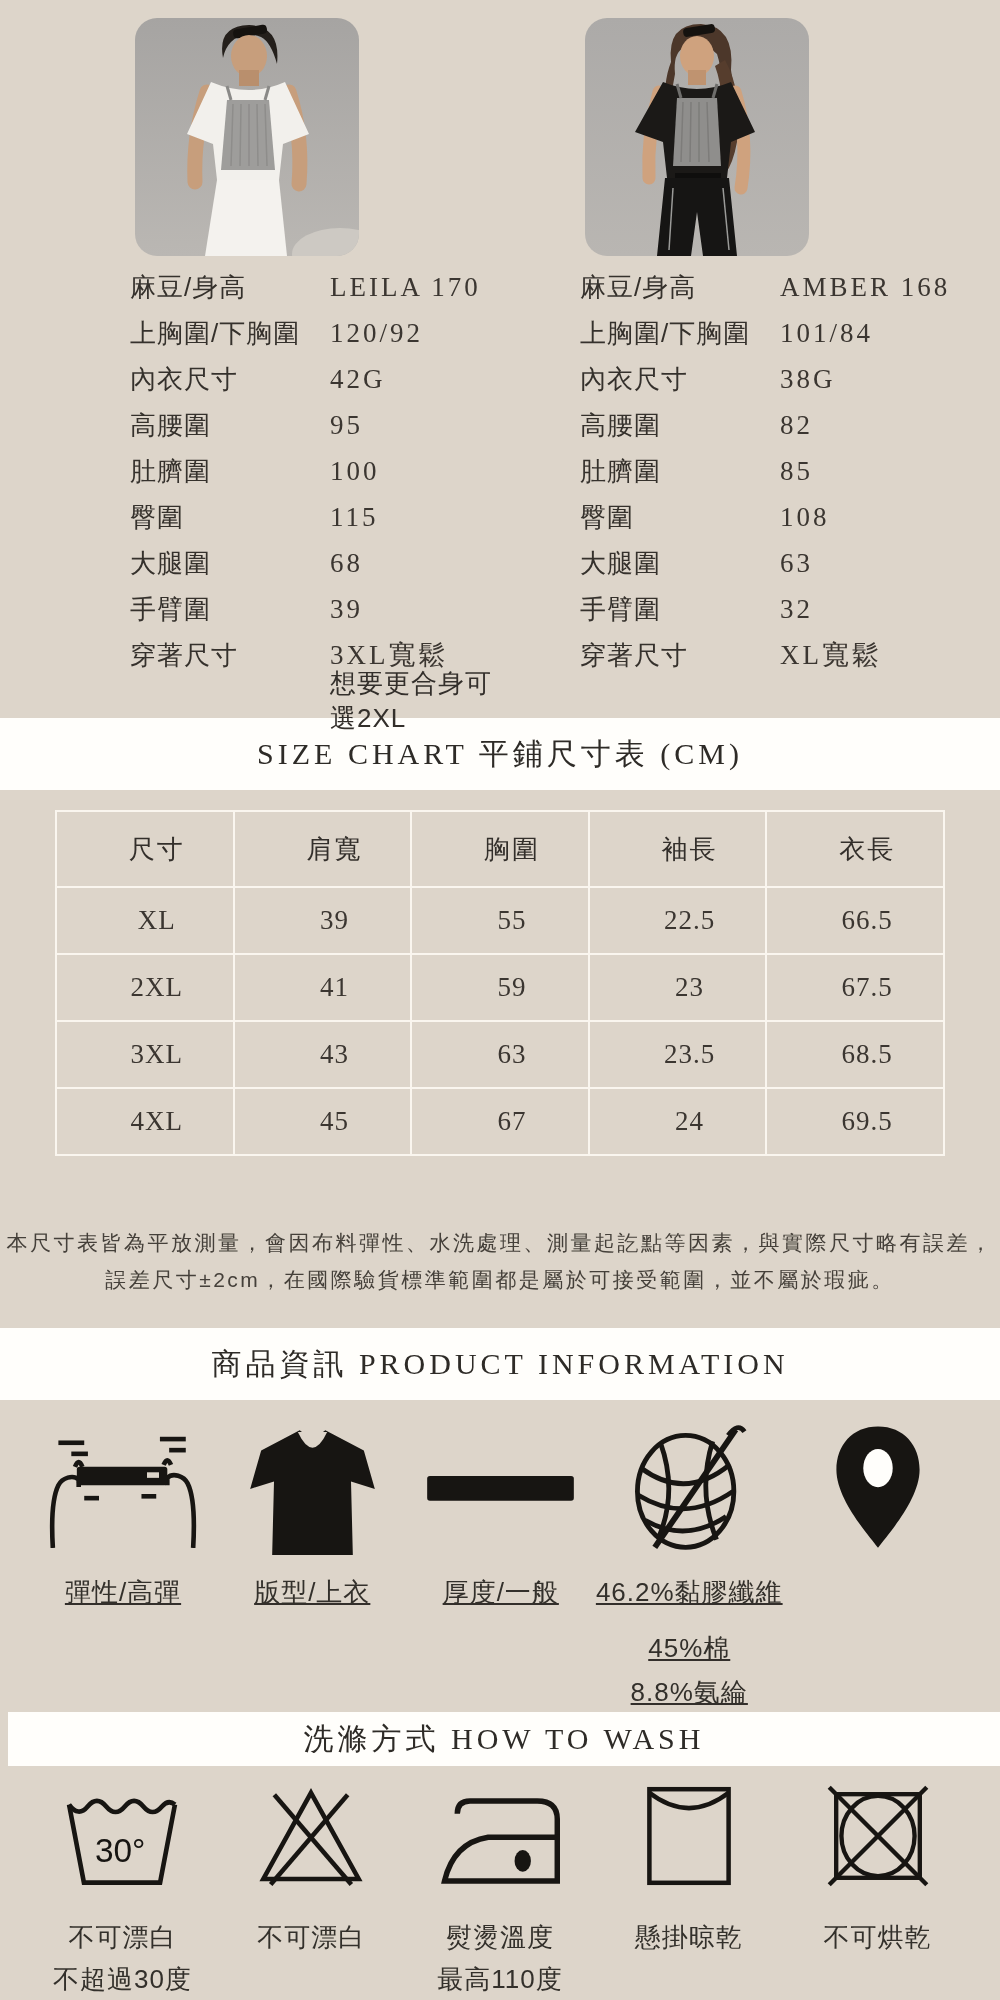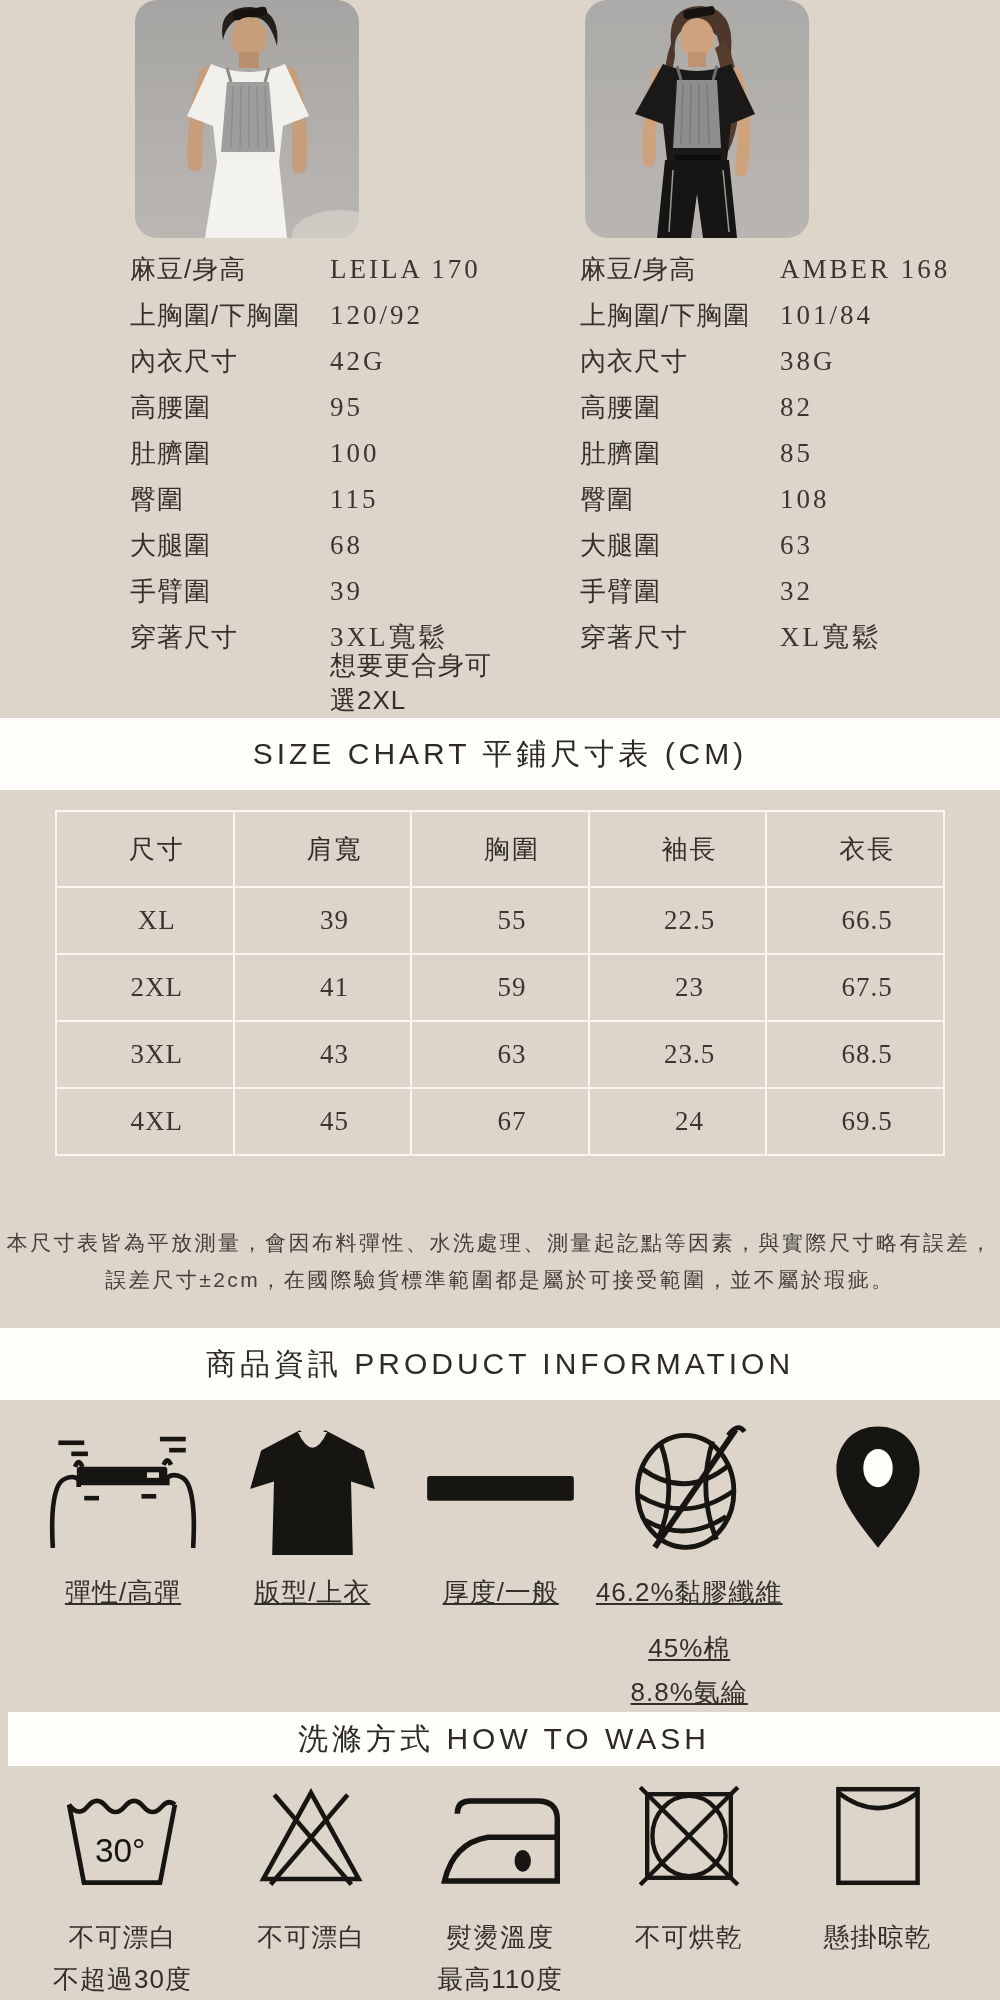--- a/index.html
+++ b/index.html
@@ -4,36 +4,36 @@
 <style>
   :root{
     --page-bg:#ddd5ca; --band-bg:#fffefb; --text:#332f2b; --icon:#171512; --grid:#faf6ef;
   }
   *{margin:0;padding:0;box-sizing:border-box;}
   html,body{width:1000px;height:2000px;overflow:hidden;}
   body{background:var(--page-bg);color:var(--text);
        font-family:"Liberation Sans","DejaVu Sans",sans-serif;}
 
   
-  .models{height:718px;display:flex;}
+  .models{height:718px;display:flex;padding-top:18px;}
   .model-col{width:410px;}
   .model-col.first{margin-left:90px;}
   .model-col.second{margin-left:40px;width:420px;}
   .photo{width:224px;height:238px;border-radius:22px;overflow:hidden;margin-left:45px;}
   .photo svg{display:block;width:100%;height:100%;}
   .mrows{margin-top:8px;}
   .mrow{display:flex;align-items:center;height:46px;margin-left:40px;}
   .mlabel{width:200px;font-size:26px;letter-spacing:1px;color:#35312c;}
   .mval{font-family:"Liberation Serif","DejaVu Serif",serif;font-size:27px;letter-spacing:3px;color:#3b3631;}
   .mnote{margin-left:240px;height:46px;display:flex;align-items:center;font-size:26px;letter-spacing:1px;}
 
   
   .band{background:var(--band-bg);height:72px;display:flex;align-items:center;justify-content:center;}
   .band.thin{height:54px;margin-left:8px;}
-  .band h2{font-family:Liberation Sans, sans-serif;font-weight:400;
+  .band h2{font-family:Liberation Serif, serif;font-weight:400;
            font-size:30px;letter-spacing:4px;color:#2e2b27;}
 
   
   .table-section{height:518px;}
   table.size{border-collapse:collapse;width:890px;margin:20px auto 0 auto;table-layout:fixed;}
   table.size th,table.size td{border:2px solid var(--grid);text-align:center;vertical-align:middle;padding-left:24px;}
   table.size th{height:76px;font-size:26px;font-weight:400;letter-spacing:2px;}
   table.size td{height:67px;font-family:"Liberation Serif","DejaVu Serif",serif;
                 font-size:27px;letter-spacing:1px;color:#3b3631;}
   .disclaimer{margin-top:68px;text-align:center;font-size:21px;letter-spacing:2.5px;
@@ -364,38 +364,38 @@
           </g>
           <ellipse cx="100" cy="78" rx="9" ry="12" fill="#171512"></ellipse>
         </svg>
       </div>
       <div class="wash-label">熨燙溫度</div>
       <div class="wash-label" style="margin-top:0;">最高110度</div>
     </div>
 
     <div class="icon-col">
       <div class="w-icon-box">
+        <svg width="98" height="108" viewBox="0 0 108 120">
+          <g class="stroke" stroke-width="5">
+            <rect x="10" y="8" width="88" height="104"></rect>
+            <path d="M10,12 Q54,46 98,12"></path>
+          </g>
+        </svg>
+      </div>
+      <div class="wash-label">懸掛晾乾</div>
+    </div>
+
+    <div class="icon-col">
+      <div class="w-icon-box">
         <svg width="112" height="108" viewBox="0 0 124 124">
           <g class="stroke" stroke-width="5">
             <rect x="14" y="14" width="96" height="96"></rect>
             <ellipse cx="62" cy="62" rx="42" ry="46"></ellipse>
             <line x1="6" y1="6" x2="118" y2="118"></line>
             <line x1="118" y1="6" x2="6" y2="118"></line>
           </g>
         </svg>
       </div>
       <div class="wash-label">不可烘乾</div>
     </div>
 
-    <div class="icon-col">
-      <div class="w-icon-box">
-        <svg width="98" height="108" viewBox="0 0 108 120">
-          <g class="stroke" stroke-width="5">
-            <rect x="10" y="8" width="88" height="104"></rect>
-            <path d="M10,12 Q54,46 98,12"></path>
-          </g>
-        </svg>
-      </div>
-      <div class="wash-label">懸掛晾乾</div>
-    </div>
-
   </div>
 </section>
 
 </body></html>

